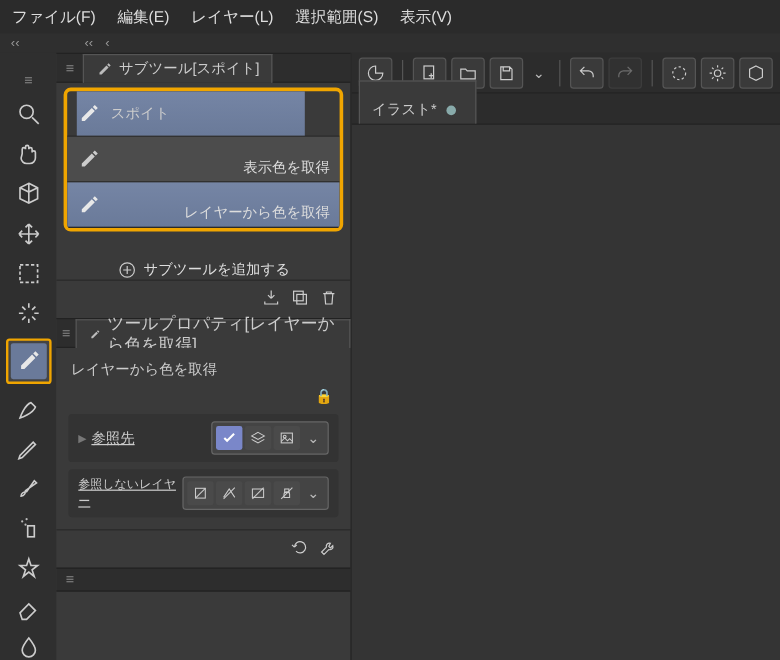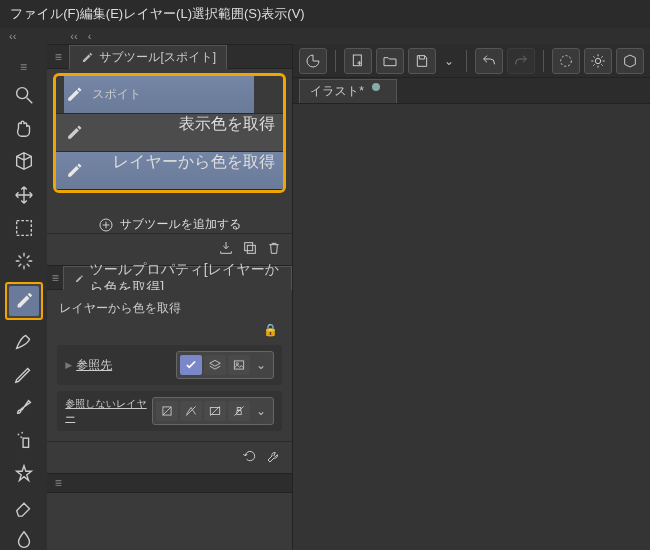--- a/index.html
+++ b/index.html
@@ -1,56 +1,56 @@
 <!DOCTYPE html>
 <html><head>
 <meta charset="utf-8">
 <style>
   * { margin: 0; padding: 0; box-sizing: border-box; font-family: "Meiryo", sans-serif; }
   body { background: #333; color: #ccc; width: 650px; height: 550px; overflow: hidden; font-size: 12px; user-select: none; }
-  .menubar { display: flex; padding: 5px 10px; background: #2b2b2b; font-size: 13px; }
+  .menubar { display: flex; gap: 18px; padding: 5px 10px; background: #2b2b2b; font-size: 13px; }
   .menubar span { color: #ddd; }
   .collapse-row { display: flex; gap: 4px; padding: 2px 6px; background: #2f2f2f; }
   .collapse-row .spacer { flex: 1; }
   .collapse-row .chev { color: #999; font-size: 11px; padding: 0 3px; }
   .main { display: flex; height: calc(100% - 24px - 18px); }
   .toolbar { width: 50px; background: #2f2f2f; display: flex; flex-direction: column; align-items: center; padding-top: 16px; gap: 9px; }
   .tool { width: 28px; height: 28px; display: flex; align-items: center; justify-content: center; color: #bbb; }
   .tool svg { width: 22px; height: 22px; }
   .tool-selected { border: 2px solid #f0a500; border-radius: 3px; background: #444; padding: 2px; }
   .tool-selected-inner { background: #6a7a9a; width: 30px; height: 30px; display:flex; align-items:center; justify-content:center; border-radius:2px;}
   .panel-col { width: 260px; background: #3a3a3a; display: flex; flex-direction: column; border-right: 1px solid #222; position: relative; }
   .panel-header { display: flex; align-items: center; background: #2d2d2d; border-top: 1px solid #222; border-bottom: 1px solid #222; height: 25px; }
   .panel-header .ham { width: 22px; text-align: center; color: #888; }
   .panel-tab { display: flex; align-items: center; gap: 5px; background: #3a3a3a; padding: 3px 10px; border: 1px solid #555; border-bottom: none; height: 24px; margin-top: 1px; }
   .subtool-box { margin: 4px 6px 6px 6px; border: 3px solid #f0a500; border-radius: 6px; background: #3a3a3a; overflow: hidden; }
   .subtool-item { display: flex; align-items: center; height: 38px; border-bottom: 1px solid #2a2a2a; padding: 0 8px; position: relative; }
   .st-active { background: linear-gradient(#7585a5, #6a7a99); }
   .st-bar { width: 190px; height: 100%; display:flex; align-items:center; gap:8px;}
-  .st-label-right { position:absolute; right:8px; bottom:16px; color:#ddd; font-size:16px;}
+  .st-label-right { position:absolute; right:8px; bottom:3px; color:#ddd; font-size:12px;}
   .add-subtool { display:flex; align-items:flex-end; justify-content:center; gap:6px; height:34px; color:#ddd;}
   .footer-icons { display:flex; justify-content:flex-end; gap:8px; padding:6px 10px; color:#aaa; border-top:1px solid #2a2a2a;}
   .prop-section { background:#3a3a3a; padding:6px 10px 10px 10px;}
   .prop-title { padding:4px 2px; color:#ccc;}
   .prop-lock { text-align:right; color:#888; padding:2px 4px;}
   .prop-row { display:flex; align-items:center; background:#333; padding:6px 8px; border-radius:3px; margin-top:6px;}
   .prop-row .label { flex:1; color:#ccc;text-decoration:underline;}
   .icon-group { display:flex; align-items:center; gap:2px; background:#444; border:1px solid #666; border-radius:3px; padding:3px;}
   .icon-btn { width:22px; height:20px; display:flex; align-items:center; justify-content:center; background:#4a4a4a; border-radius:2px;}
   .icon-btn.sel { background:#7a87c9; }
   .icon-btn svg{width:14px;height:14px;}
   .drop-chev { width:18px; text-align:center; color:#bbb;}
   .prop-footer {display:flex; justify-content:flex-end; gap:8px; padding:6px 10px; color:#aaa; border-top:1px solid #2a2a2a;}
   .canvas-col { flex:1; background:#333; display:flex; flex-direction:column;}
   .doc-toolbar { height:34px; background:#2c2c2c; border-bottom:1px solid #222; display:flex; align-items:center; padding:0 6px; gap:4px;}
   .dtb-btn { width:28px; height:26px; background:#3a3a3a; border:1px solid #555; border-radius:3px; display:flex; align-items:center; justify-content:center; color:#bbb;}
   .dtb-btn svg{width:16px;height:16px;}
   .dtb-sep { width:1px; height:22px; background:#555; margin:0 4px;}
   .doc-tabs { height:26px; background:#2c2c2c; display:flex; align-items:flex-end; padding:0 6px; border-bottom:1px solid #222;}
-  .doc-tab { background:#3a3a3a; padding:3px 16px 3px 10px; border:1px solid #555; border-bottom:none; display:flex; align-items:flex-start; gap:8px; font-size:12px;}
+  .doc-tab { background:#3a3a3a; padding:15px 16px 3px 10px; border:1px solid #555; border-bottom:none; display:flex; align-items:center; gap:8px; font-size:12px;}
   .dot { width:8px; height:8px; background:#8aa; border-radius:50%;}
   .canvas { flex:1; background:#343434;}
   .eyedrop{ stroke:#ccc; fill:none; stroke-width:1.5;}
   .ham2{ color:#888; padding:0 4px; font-size:12px;}
   .tri{ color:#777; font-size:9px; margin-right:4px;}
 </style>
 </head>
 <body>
 
 <div class="menubar">

